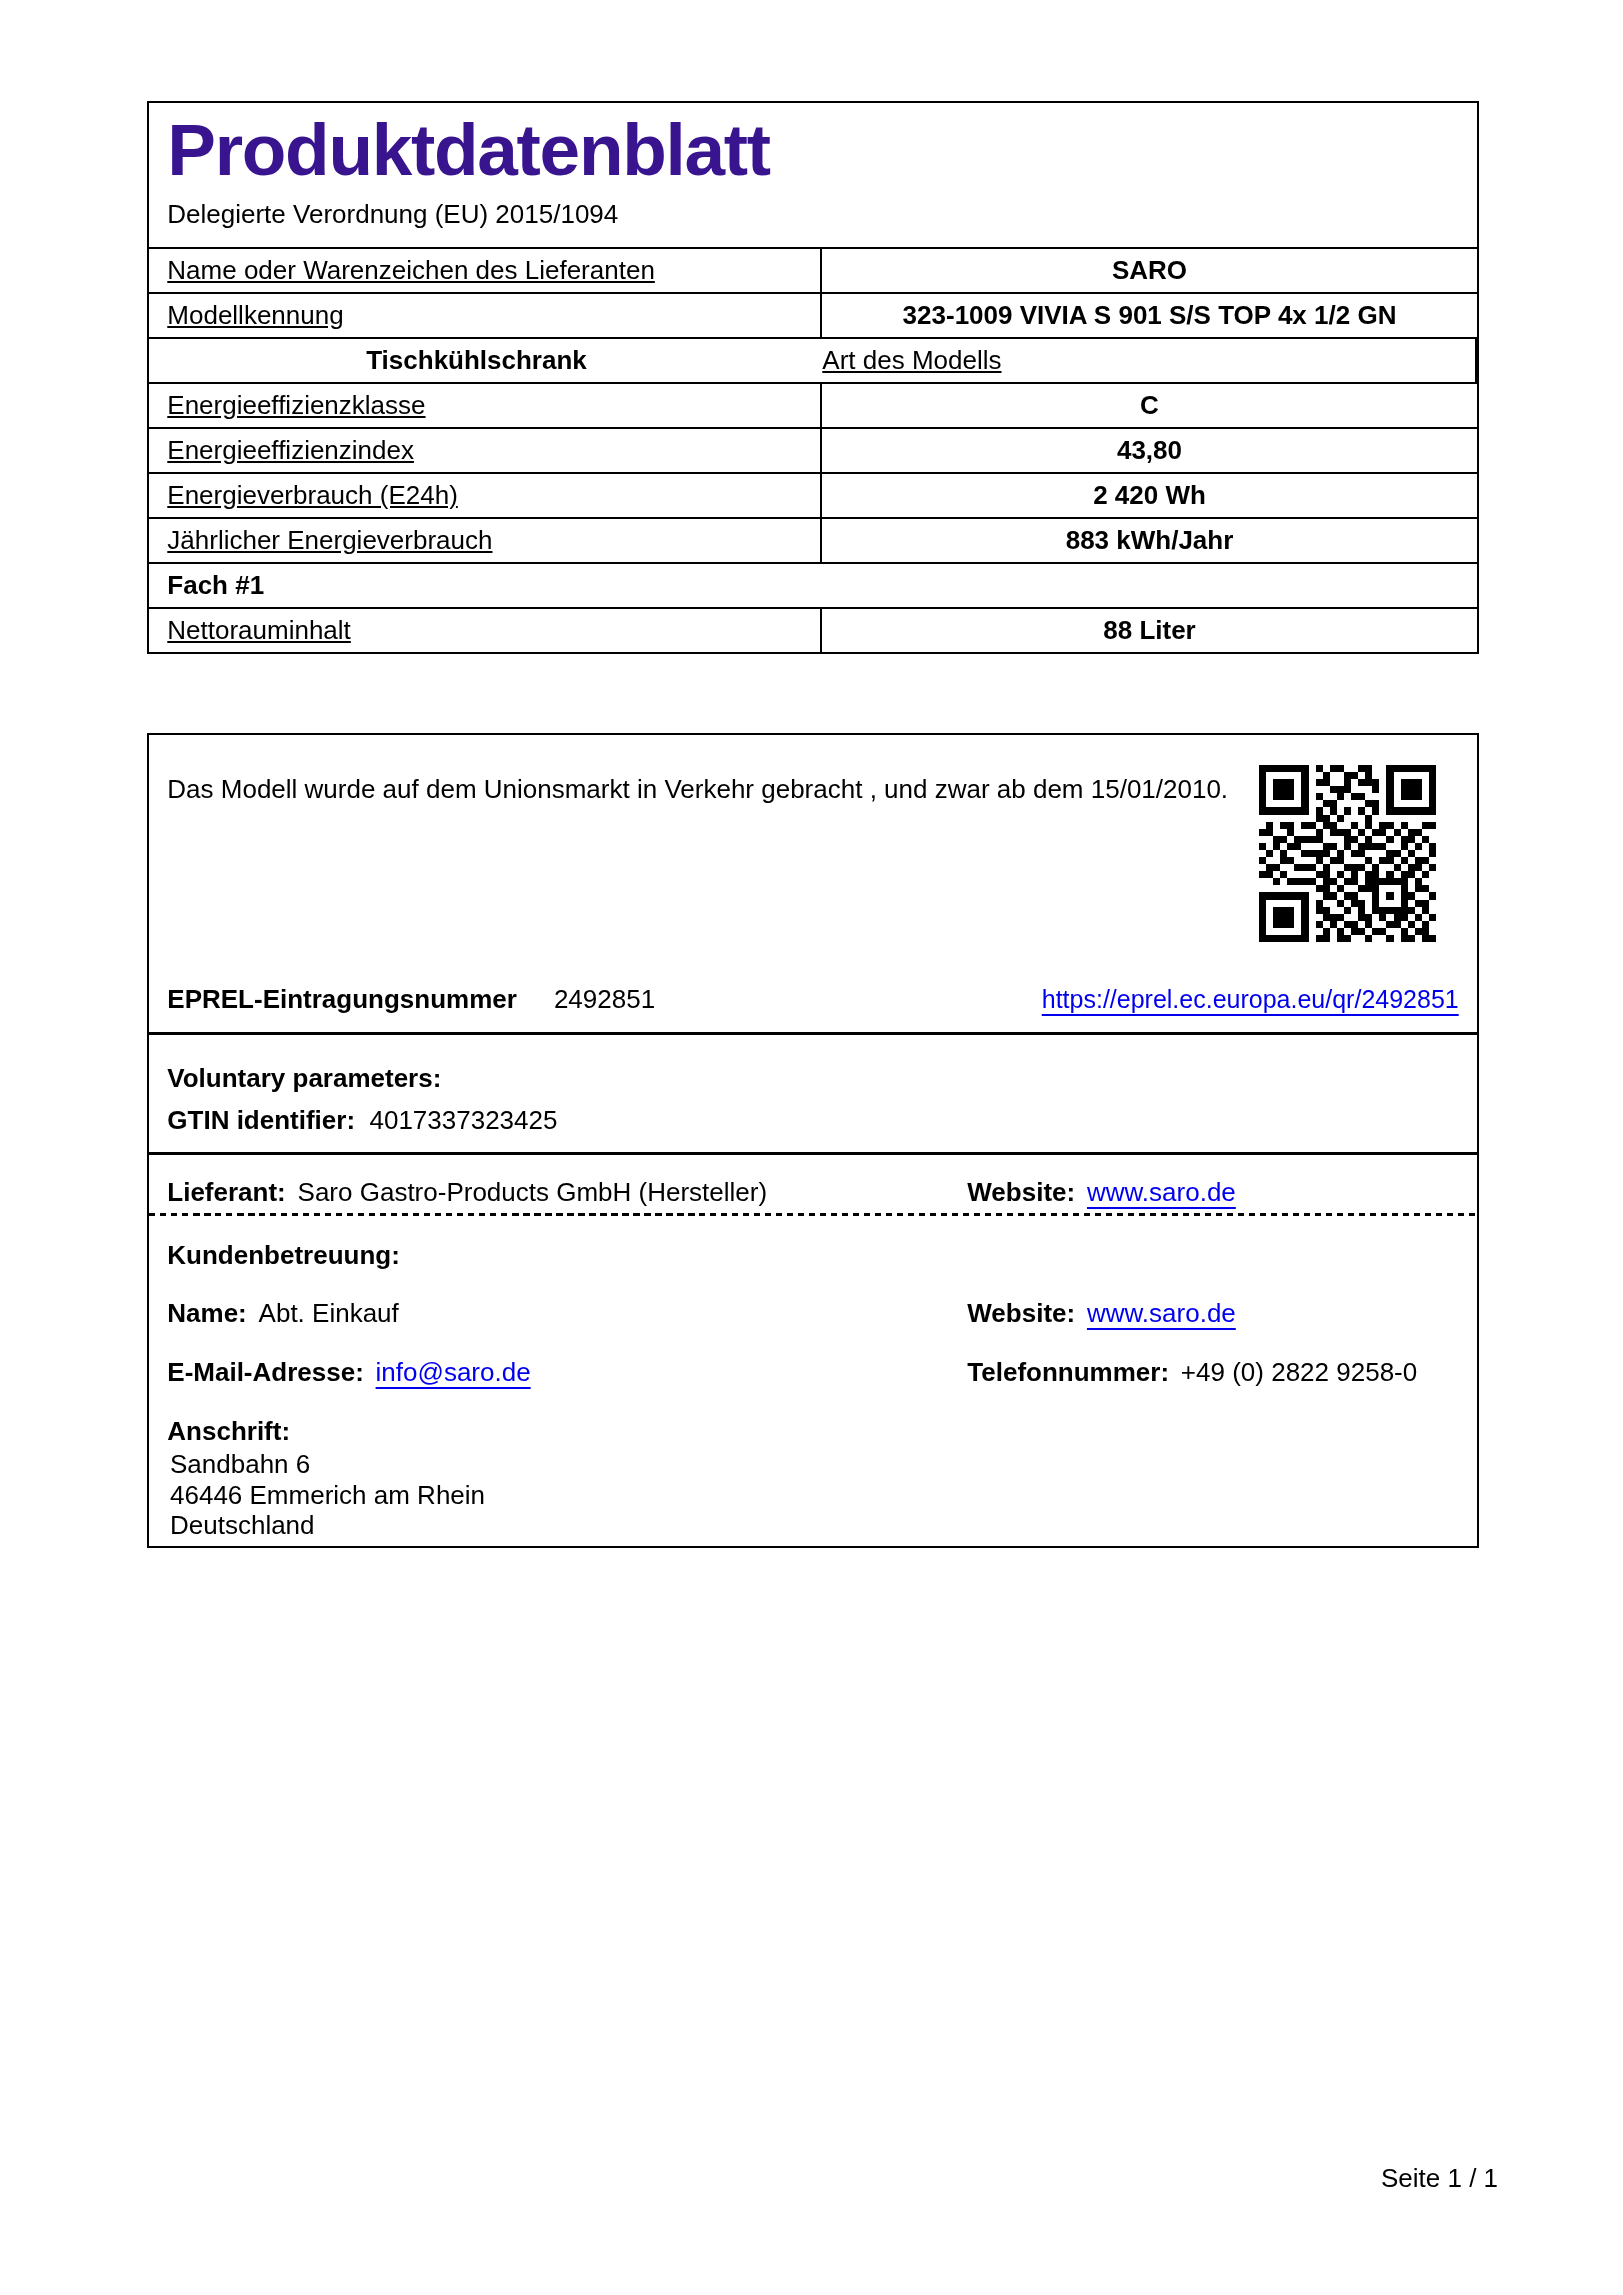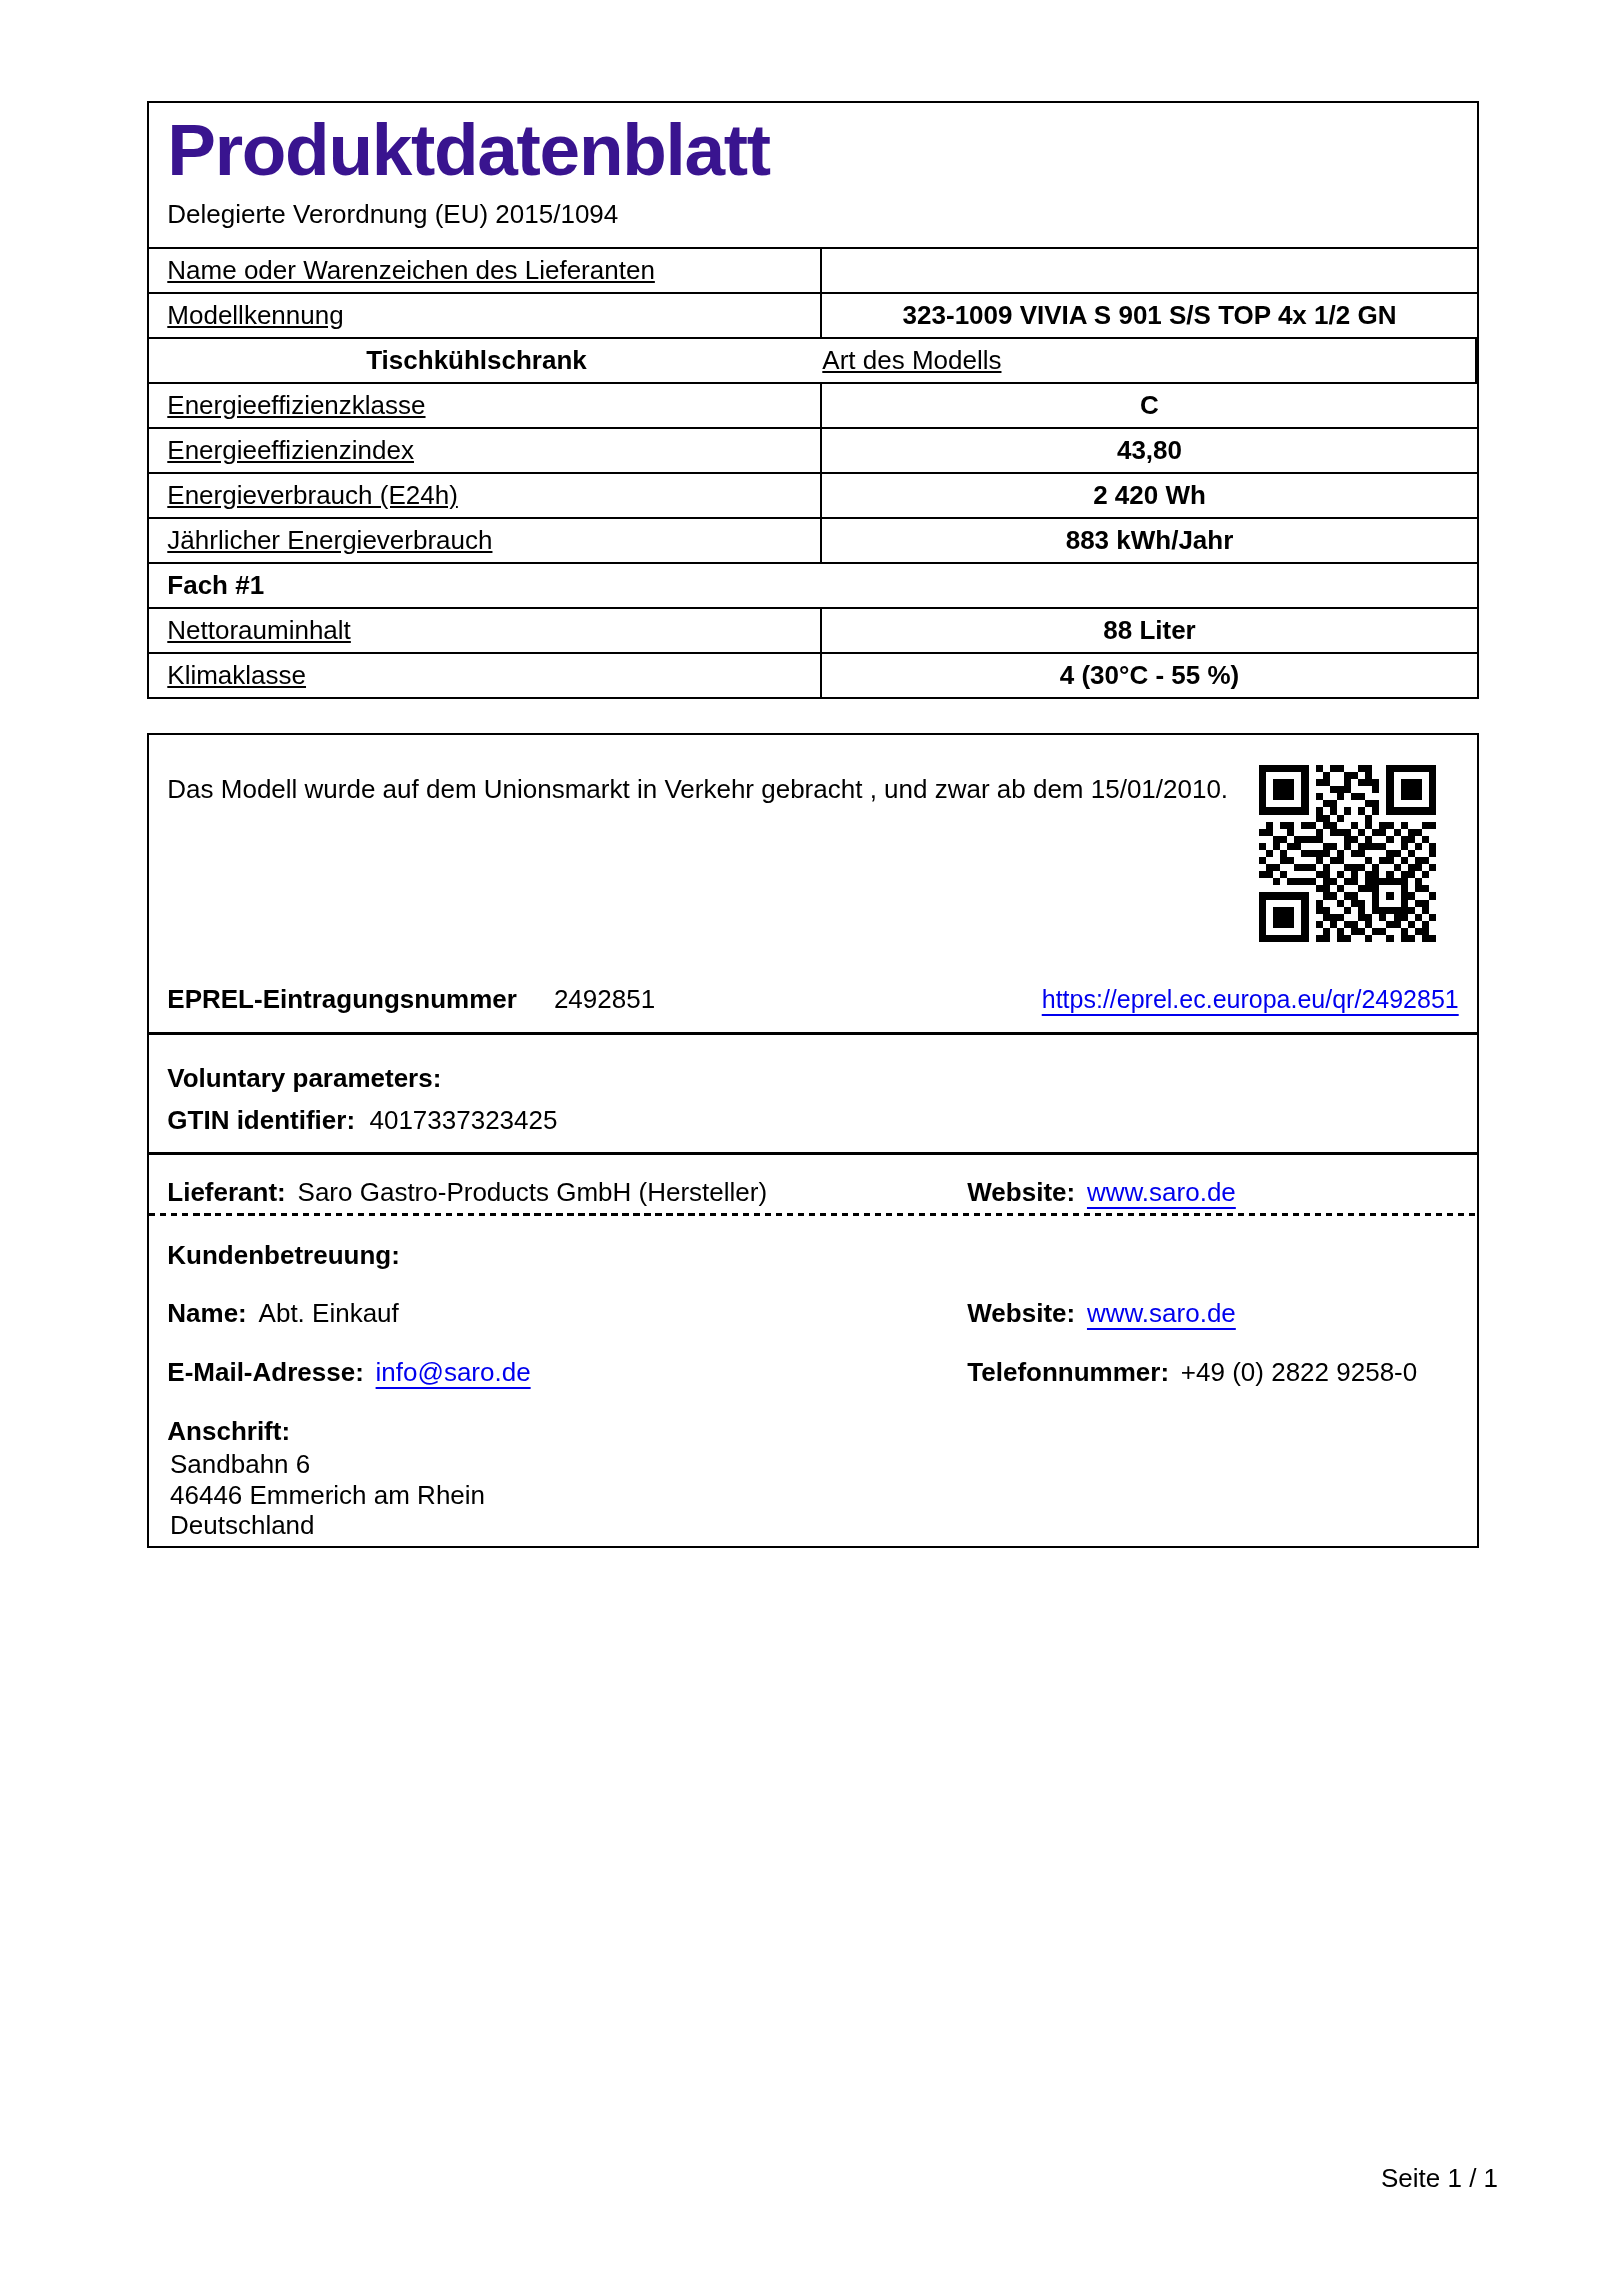--- a/index.html
+++ b/index.html
@@ -83,20 +83,21 @@
 <div class="page">
 
   <section class="box box1">
     <div class="b1-header">
       <h1 class="doc-title">Produktdatenblatt</h1>
       <p class="doc-subtitle">Delegierte Verordnung (EU) 2015/1094</p>
     </div>
     <div id="spec-table">
         <div class="trow">
           <div class="cell lbl">Name oder Warenzeichen des Lieferanten</div>
+          <div class="cell val">SARO</div>
         </div>
         <div class="trow">
           <div class="cell lbl">Modellkennung</div>
           <div class="cell val">323-1009 VIVIA S 901 S/S TOP 4x 1/2 GN</div>
         </div>
         <div class="trow">
           <div class="cell val">Tischkühlschrank</div>
           <div class="cell lbl">Art des Modells</div>
         </div>
         <div class="trow">
@@ -114,24 +115,20 @@
         <div class="trow">
           <div class="cell lbl">Jährlicher Energieverbrauch</div>
           <div class="cell val">883 kWh/Jahr</div>
         </div>
         <div class="trow section">
           <div class="cell full">Fach #1</div>
         </div>
         <div class="trow">
           <div class="cell lbl">Nettorauminhalt</div>
           <div class="cell val">88 Liter</div>
-        </div>
-        <div class="trow">
-          <div class="cell lbl">Klimaklasse</div>
-          <div class="cell val">4 (30°C - 55 %)</div>
         </div>
       </div>
   </section>
 
   <section class="box box2">
     <div class="b2-inner">
 
       <p class="abs fs40 market-text nw" style="margin:0;">Das Modell wurde auf dem Unionsmarkt in Verkehr gebracht , und zwar ab dem 15/01/2010.</p>
 
       <svg class="abs qr-box" id="qr-svg" viewBox="0 0 25 25" shape-rendering="crispEdges">

